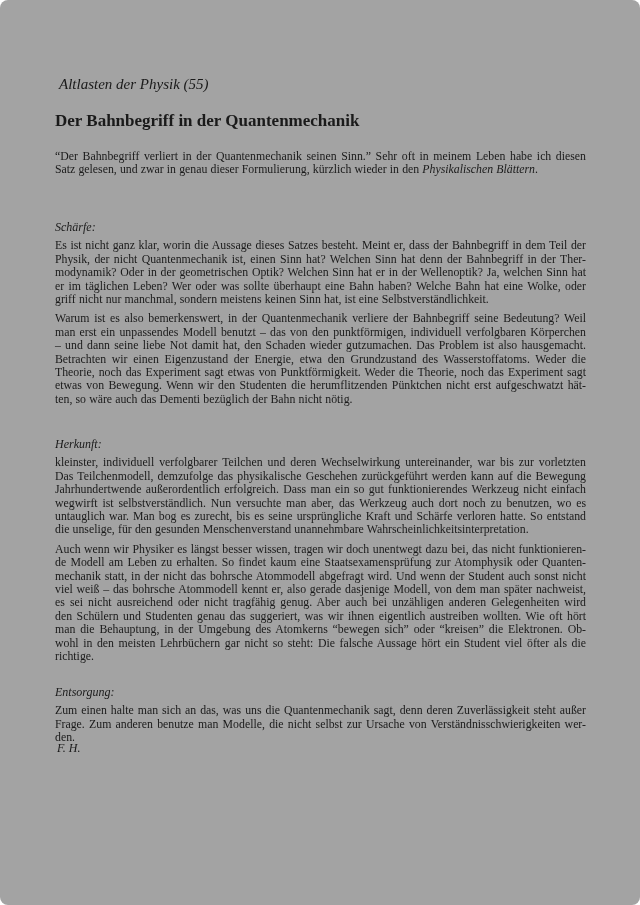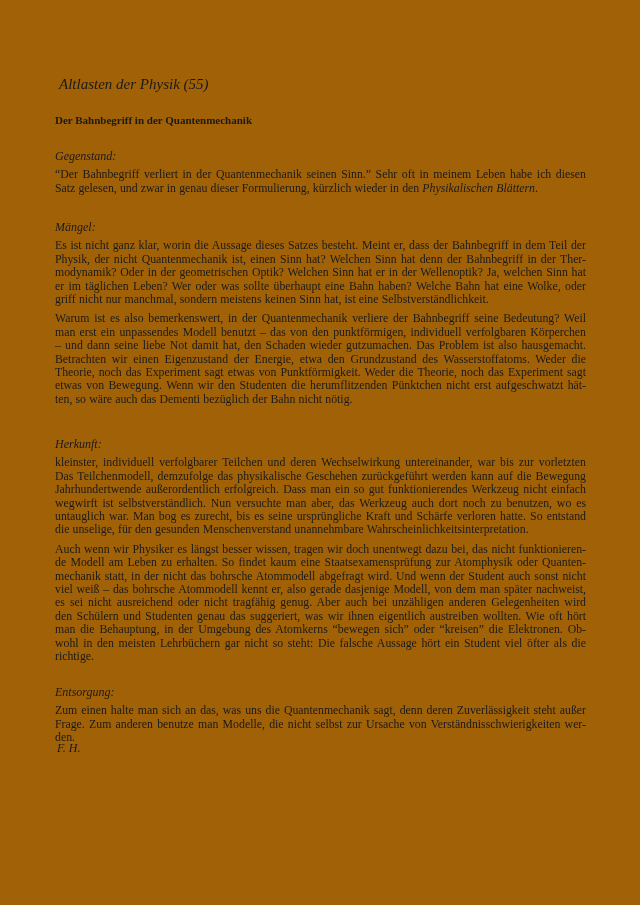--- a/index.html
+++ b/index.html
@@ -11,37 +11,38 @@
     width: 640px;
     height: 905px;
     position: relative;
     font-family: "Liberation Serif", "DejaVu Serif", serif;
     color: #1a1a1a;
     overflow: hidden;
   }
   .page {
     position: absolute;
     inset: 0;
-    background: #a16207;
+    background: #a3a3a3;
+    border-radius: 8px;
   }
   .series-header {
     position: absolute;
     top: 75px;
     left: 59px;
     font-style: italic;
     font-size: 15px;
     line-height: 18px;
     white-space: nowrap;
   }
   .article-title {
     position: absolute;
     top: 111px;
     left: 55px;
     font-weight: bold;
-    font-size: 11px;
+    font-size: 17px;
     line-height: 19px;
     white-space: nowrap;
   }
   .section {
     position: absolute;
     left: 55px;
     width: 531px;
   }
   .section[data-name="section-gegenstand"] { top: 150px; }
   .section[data-name="section-maengel"]    { top: 221px; }
@@ -84,28 +85,27 @@
 </head>
 <body>
 
 <div class="page" data-name="document-page">
   <div class="series-header" data-name="series-header">Altlasten der Physik (55)</div>
 
   <h1 class="article-title" style="margin:0;" data-name="article-title">Der Bahnbegriff in der Quantenmechanik</h1>
 
   <main data-name="article-body">
       <section class="section" data-name="section-gegenstand">
-        <div class="sec-heading" data-name="section-heading">Gegenstand:</div>
         <div class="para" data-name="paragraph">
           <div class="line" data-name="text-line">“Der Bahnbegriff verliert in der Quantenmechanik seinen Sinn.” Sehr oft in meinem Leben habe ich diesen</div>
           <div class="line last" data-name="text-line">Satz gelesen, und zwar in genau dieser Formulierung, kürzlich wieder in den <em data-name="italic-text">Physikalischen Blättern</em>.</div>
         </div>
       </section>
       <section class="section" data-name="section-maengel">
-        <div class="sec-heading" data-name="section-heading">Mängel:</div>
+        <div class="sec-heading" data-name="section-heading">Schärfe:</div>
         <div class="para" data-name="paragraph">
           <div class="line" data-name="text-line">Es ist nicht ganz klar, worin die Aussage dieses Satzes besteht. Meint er, dass der Bahnbegriff in dem Teil der</div>
           <div class="line" data-name="text-line">Physik, der nicht Quantenmechanik ist, einen Sinn hat? Welchen Sinn hat denn der Bahnbegriff in der Ther-</div>
           <div class="line" data-name="text-line">modynamik? Oder in der geometrischen Optik? Welchen Sinn hat er in der Wellenoptik? Ja, welchen Sinn hat</div>
           <div class="line" data-name="text-line">er im täglichen Leben? Wer oder was sollte überhaupt eine Bahn haben? Welche Bahn hat eine Wolke, oder</div>
           <div class="line last" data-name="text-line">griff nicht nur manchmal, sondern meistens keinen Sinn hat, ist eine Selbstverständlichkeit.</div>
         </div>
         <div class="para" data-name="paragraph">
           <div class="line" data-name="text-line">Warum ist es also bemerkenswert, in der Quantenmechanik verliere der Bahnbegriff seine Bedeutung? Weil</div>
           <div class="line" data-name="text-line">man erst ein unpassendes Modell benutzt – das von den punktförmigen, individuell verfolgbaren Körperchen</div>

